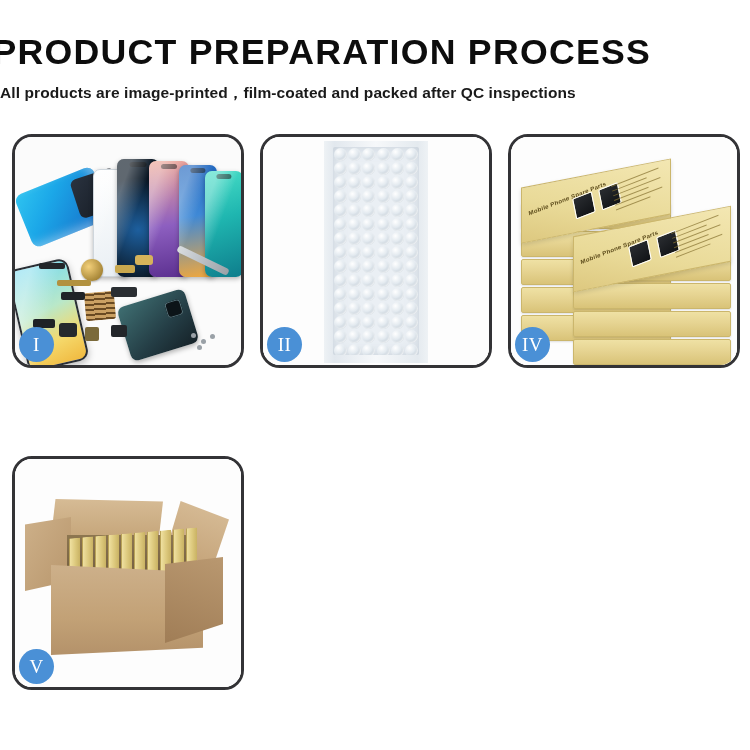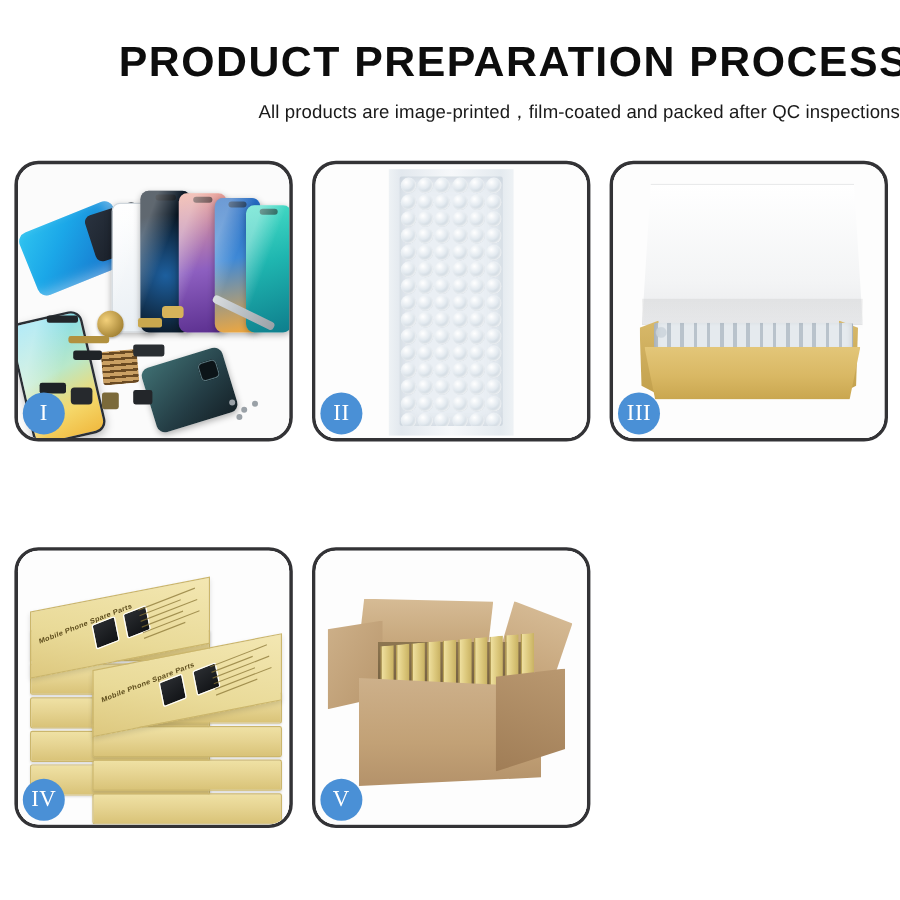--- a/index.html
+++ b/index.html
@@ -7,34 +7,34 @@
   html, body {
     width: 750px; height: 750px;
     background: #ffffff;
     font-family: "Liberation Sans", sans-serif;
     overflow: hidden;
   }
 
   .page { position: relative; width: 750px; height: 750px; background: #fff; }
 
   
-  .header { padding-top: 34px; text-align: right; }
+  .header { padding-top: 34px; text-align: left; }
   .title {
     font-family: "Liberation Sans", sans-serif;
     font-size: 35px;
     font-weight: 700;
     letter-spacing: 1.2px;
     color: #0d0d0d;
     line-height: 1.05;
     transform: scaleX(1.02);
   }
   .subtitle {
     margin-top: 12px;
     font-size: 15.5px;
-    font-weight: 400;
+    font-weight: 700;
     color: #1a1a1a;
     letter-spacing: 0.1px;
   }
 
   
   .grid {
     position: absolute;
     left: 12px;
     top: 134px;
     width: 727px;
@@ -512,32 +512,20 @@
             <div class="bub"></div>
             <div class="bub"></div>
             <div class="bub"></div>
             <div class="bub"></div>
             <div class="bub"></div>
           </div>
       </div>
       <div class="badge">II</div>
     </div>
 
-    <div class="panel">
-      <div class="panel-inner">
-        <div class="b3-bg"></div>
-        <div class="b3-lid"></div>
-        <div class="b3-lid-shadow"></div>
-        <div class="b3-sideL"></div>
-        <div class="b3-sideR"></div>
-        <div class="b3-bubble"></div>
-        <div class="b3-front"></div>
-      </div>
-      <div class="badge">III</div>
-    </div>
 
     <div class="panel">
       <div class="panel-inner">
         <div class="b4-bg"></div>
         <div class="stack">
           <div class="sbox" style="left:4px;  top:44px;"></div>
           <div class="sbox" style="left:4px;  top:72px;"></div>
           <div class="sbox" style="left:4px;  top:100px;"></div>
           <div class="sbox" style="left:4px;  top:128px;"></div>
           <div class="sbox" style="left:4px;  top:156px;"></div>

